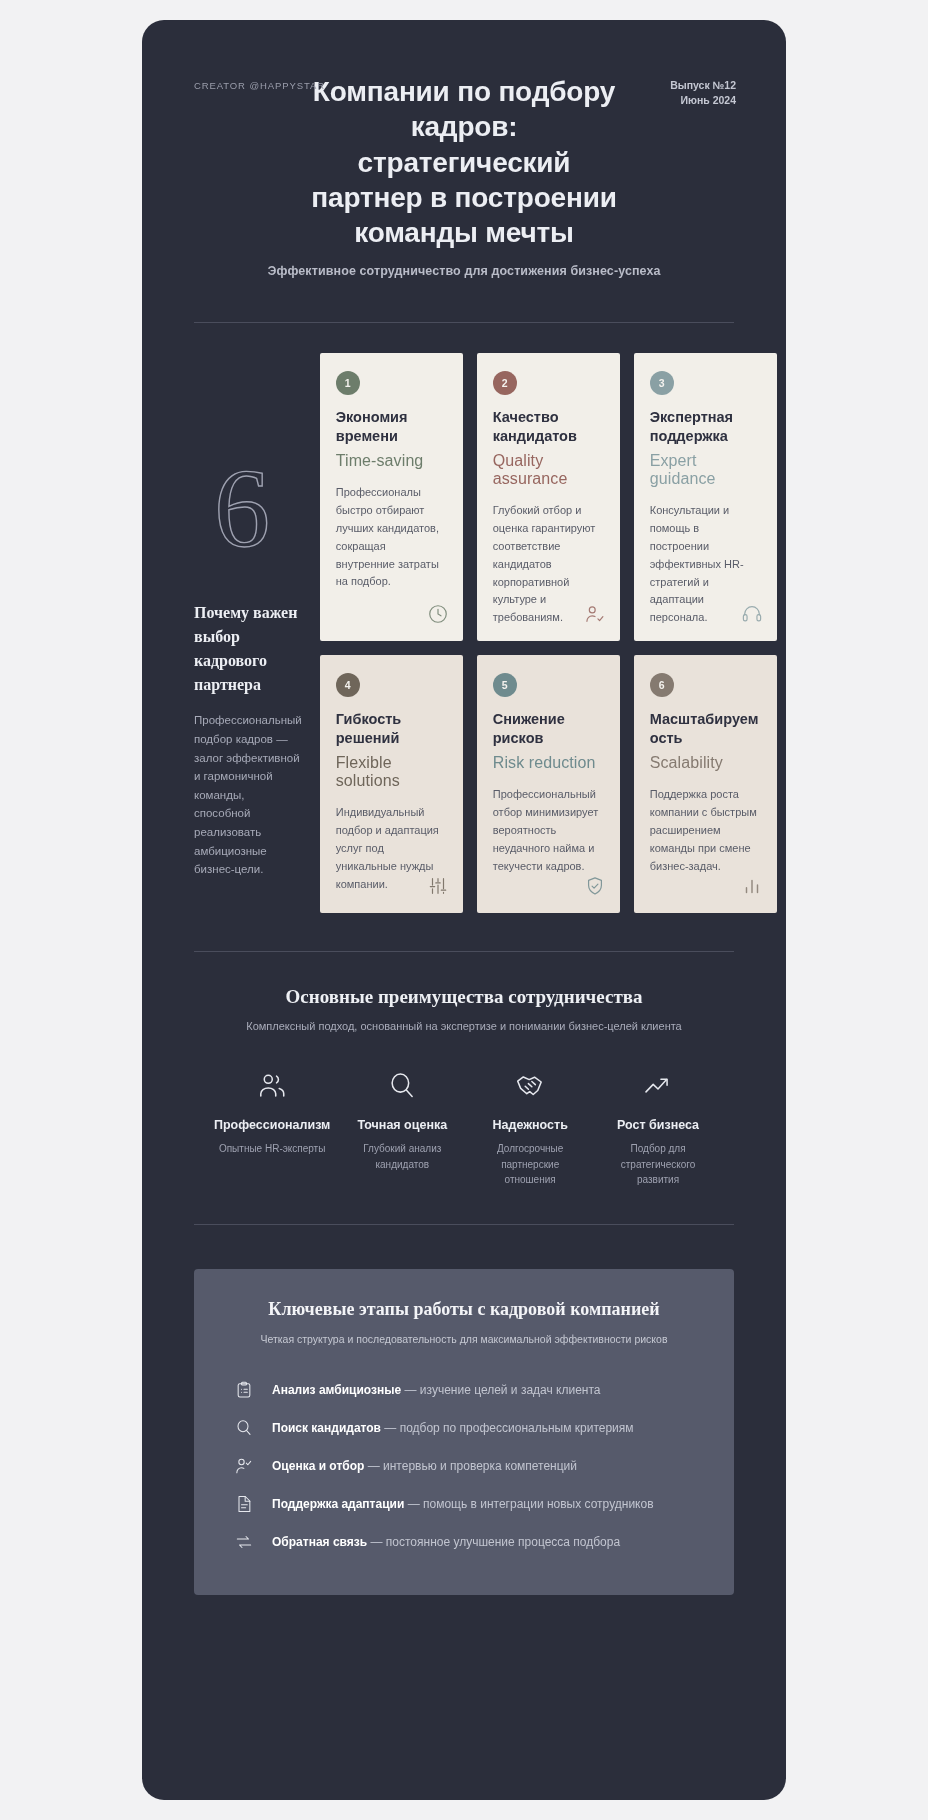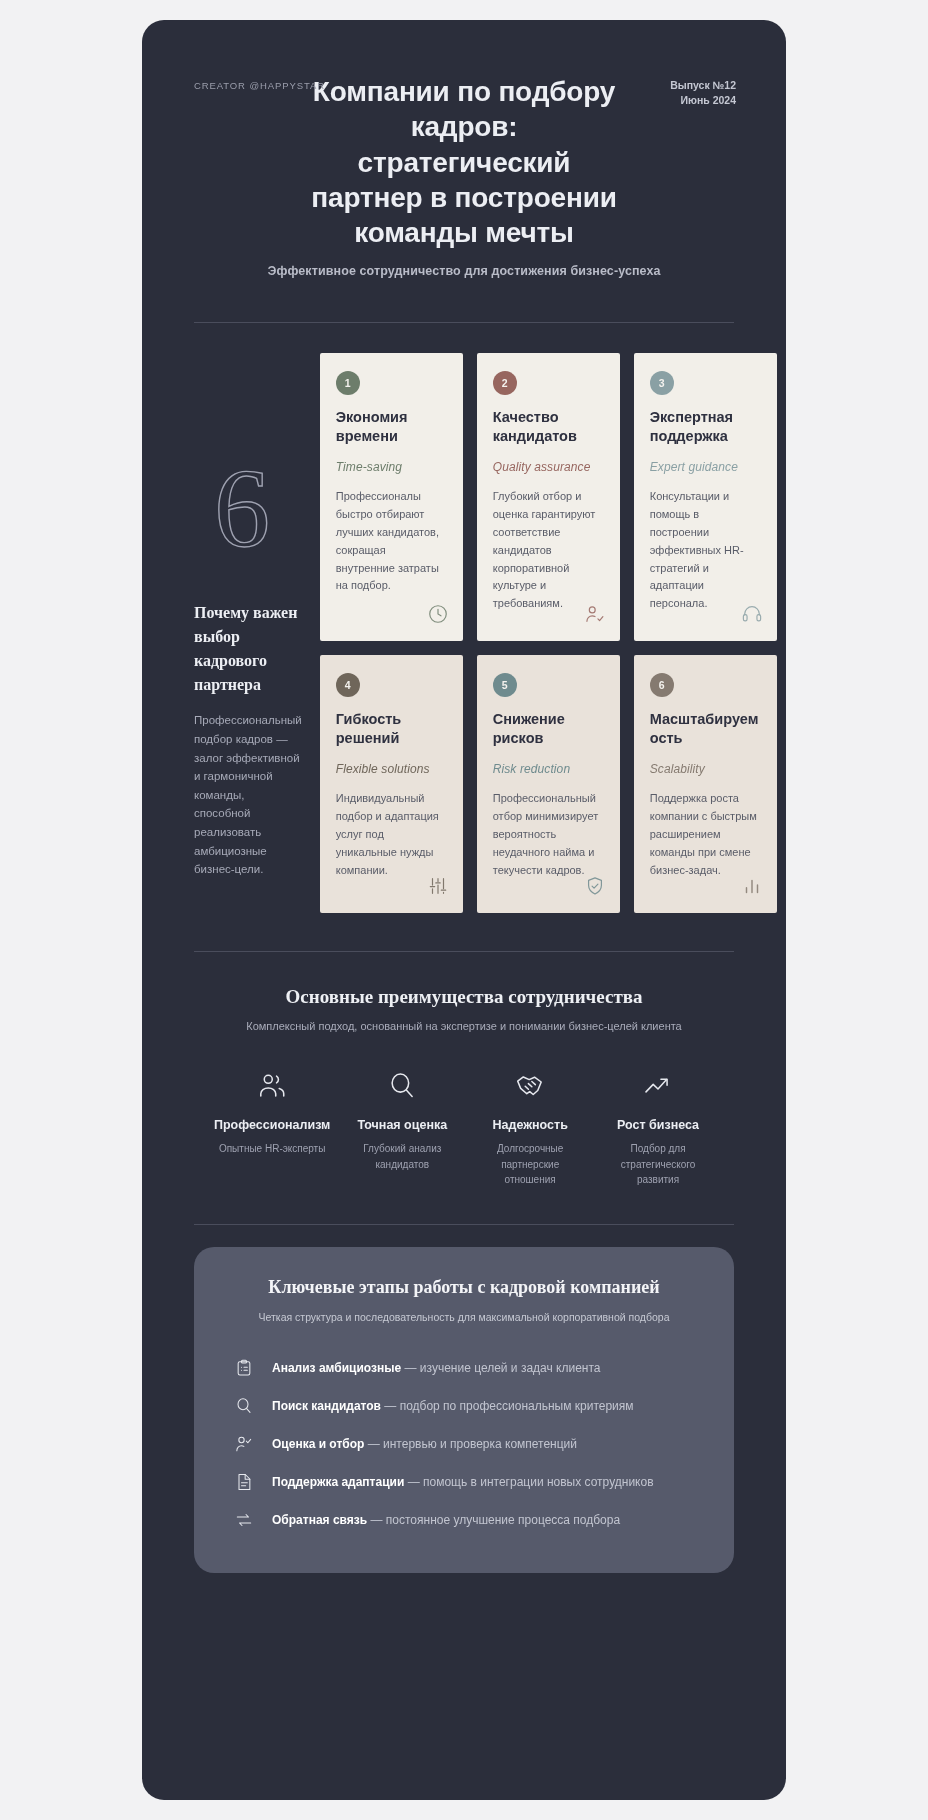--- a/index.html
+++ b/index.html
@@ -146,24 +146,23 @@
 
   .card-title {
     color: #2f3140;
     font-size: 14.5px;
     font-weight: bold;
     line-height: 1.28;
     overflow-wrap: break-word;
   }
 
   .card-sub {
-    font-size: 12px;
-    margin-top: 15px;
+    font-size: 16px;
+    margin-top: 7px;
     letter-spacing: .1px;
-    font-style: italic;
   }
 
   .card-body {
     color: #595c68;
     font-size: 11px;
     line-height: 1.62;
     margin-top: 14px;
   }
 
   .card-icon {
@@ -212,23 +211,23 @@
     color: #9ea1b0;
     font-size: 10px;
     line-height: 1.55;
     margin-top: 9px;
   }
 
   
   .rule3 { height: 1px; background: #4a4d5c; margin: 36px 12px 0 12px; }
 
   .panel {
-    margin: 22px 12px 0 12px;
+    margin: 44px 12px 0 12px;
     background: #565a6b;
-    border-radius: 20px;
+    border-radius: 4px;
     padding: 30px 34px 34px 34px;
   }
 
   .panel-title {
     font-family: "Liberation Serif", serif;
     font-weight: bold;
     color: #f3f4f7;
     font-size: 18px;
     text-align: center;
   }
@@ -422,21 +421,21 @@
         <div class="benefit-desc">Подбор для стратегического развития</div>
       </div>
 
     </div>
   </div>
 
   <div class="rule3"></div>
 
   <div class="panel">
     <div class="panel-title">Ключевые этапы работы с кадровой компанией</div>
-    <div class="panel-sub">Четкая структура и последовательность для максимальной корпоративной подбора</div>
+    <div class="panel-sub">Четкая структура и последовательность для максимальной эффективности рисков</div>
 
     <div class="steps">
 
       <div class="step">
         <div class="step-icon">
           <svg width="20" height="20" viewBox="0 0 24 24" fill="none" stroke="#e6e8ee" stroke-width="1.25" stroke-linecap="round" stroke-linejoin="round">
             <rect x="5" y="4.4" width="14" height="16" rx="2"></rect>
               <rect x="9" y="2.6" width="6" height="3.4" rx="1.2"></rect>
             <path d="M9 11h.01M12 11h4M9 14.6h.01M12 14.6h4"></path>
           </svg>

